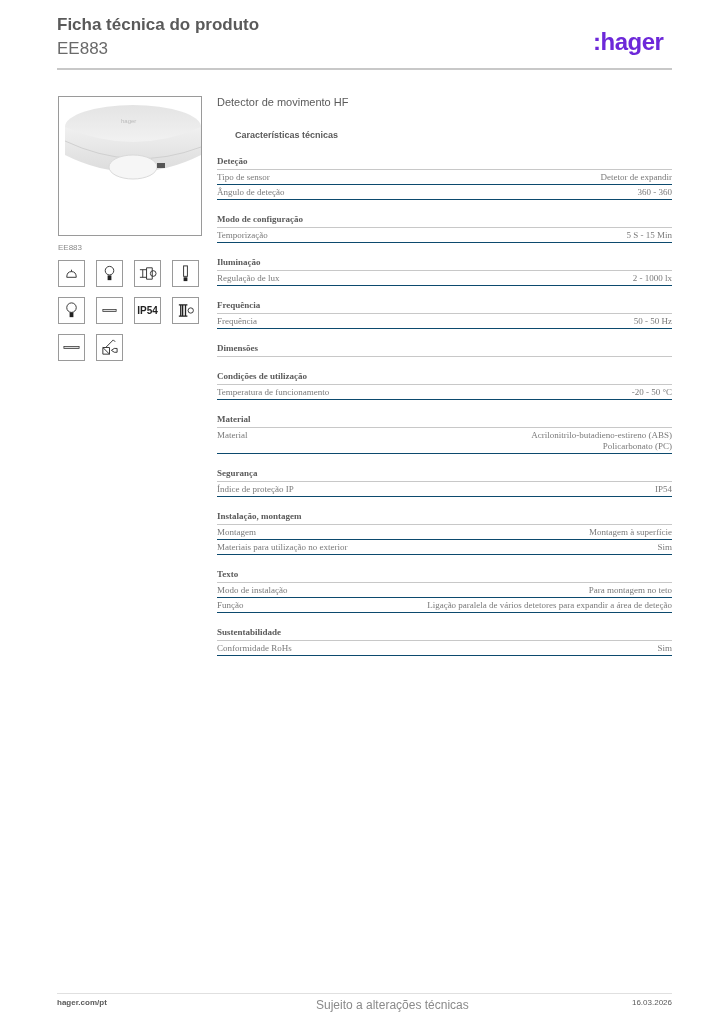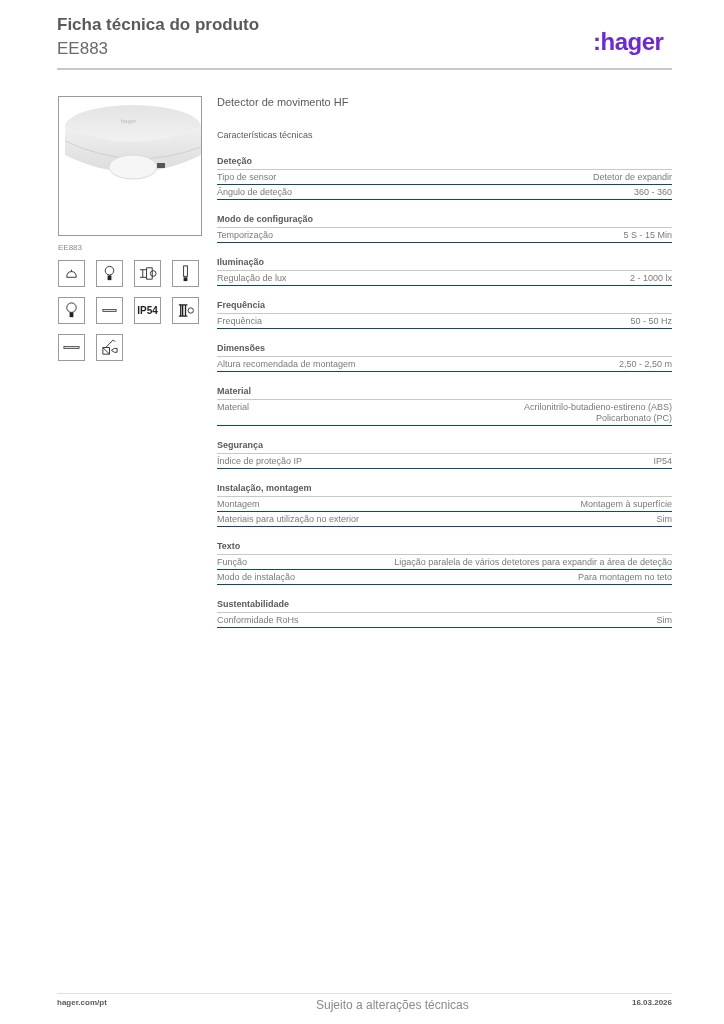--- a/index.html
+++ b/index.html
@@ -11,31 +11,31 @@
 
   .photo { position: absolute; left: 58px; top: 96px; width: 144px; height: 140px; border: 1px solid #9a9a9a; box-sizing: border-box; overflow: hidden; background: #fff; }
   .photo-cap { position: absolute; left: 58px; top: 243px; font-size: 8px; color: #8a8a8a; }
 
   .icon-box { position: absolute; width: 27px; height: 27px; border: 1px solid #9a9a9a; box-sizing: border-box; background: #fff; display: flex; align-items: center; justify-content: center; }
   .icon-box svg { width: 19px; height: 19px; }
   .ip-label { font-size: 10px; font-weight: bold; color: #222; }
 
   .content { position: absolute; left: 217px; top: 96px; width: 455px; }
   .product-name { font-size: 11px; font-weight: normal; color: #5a5a5a; height: 12px; }
-  .tech-title { font-size: 9px; font-weight: normal; color: #5a5a5a; margin-top: 22px; height: 12px; }
-  .section { margin-top: 14px; }
+  .tech-title { font-size: 9px; font-weight: bold; color: #5a5a5a; margin-top: 22px; height: 12px; margin-left: 18px; }
+  .section { margin-top: 14px; font-family: Liberation Serif, serif; }
   .section:first-of-type { }
   .section-title { font-size: 9px; font-weight: bold; color: #5a5a5a; padding-bottom: 2px; border-bottom: 1px solid #c8c8c8; line-height: 11px; }
   .row { display: flex; justify-content: space-between; font-size: 9px; color: #7a7a7a; border-bottom: 1px solid #0c4a6e; line-height: 11px; padding: 2px 0 1px 0; }
   .row .val { text-align: right; white-space: pre-line; }
 
   .footer-line { position: absolute; left: 57px; top: 993px; width: 615px; height: 1px; background: #e0e0e0; }
   .footer-left { position: absolute; left: 57px; top: 998px; font-size: 8px; font-weight: bold; color: #5a5a5a; }
   .footer-mid { position: absolute; left: 316px; top: 998px; font-size: 12px; color: #8a8a8a; }
-  .footer-right { position: absolute; right: 52px; top: 998px; font-size: 8px; font-weight: bold; color: #5a5a5a; }
+  .footer-right { position: absolute; right: 52px; top: 998px; font-size: 8px; font-weight: normal; color: #5a5a5a; }
 </style>
 </head>
 <body>
 
 <div class="header-title">Ficha técnica do produto</div>
 <div class="header-sub">EE883</div>
 <div class="logo">:hager</div>
 <div class="header-line"></div>
 
 <div class="photo">
@@ -152,26 +152,29 @@
   <div class="section">
     <div class="section-title">Frequência</div>
     <div class="row">
         <span>Frequência</span>
         <span class="val">50 - 50 Hz</span>
       </div>
   </div>
 
   <div class="section">
     <div class="section-title">Dimensões</div>
-    <div class="row">
-        <span>Altura recomendada de montagem</span>
-        <span class="val">2,50 - 2,50 m</span>
-      </div>
-  </div>
-
+  </div>
+
+  <div class="section">
+    <div class="section-title">Condições de utilização</div>
+    <div class="row">
+        <span>Temperatura de funcionamento</span>
+        <span class="val">-20 - 50 °C</span>
+      </div>
+  </div>
 
   <div class="section">
     <div class="section-title">Material</div>
     <div class="row">
         <span>Material</span>
         <span class="val">Acrilonitrilo-butadieno-estireno (ABS)
 Policarbonato (PC)</span>
       </div>
   </div>
 
@@ -191,26 +194,26 @@
       </div>
     <div class="row">
         <span>Materiais para utilização no exterior</span>
         <span class="val">Sim</span>
       </div>
   </div>
 
   <div class="section">
     <div class="section-title">Texto</div>
     <div class="row">
+        <span>Modo de instalação</span>
+        <span class="val">Para montagem no teto</span>
+      </div>
+    <div class="row">
         <span>Função</span>
         <span class="val">Ligação paralela de vários detetores para expandir a área de deteção</span>
-      </div>
-    <div class="row">
-        <span>Modo de instalação</span>
-        <span class="val">Para montagem no teto</span>
       </div>
   </div>
 
   <div class="section">
     <div class="section-title">Sustentabilidade</div>
     <div class="row">
         <span>Conformidade RoHs</span>
         <span class="val">Sim</span>
       </div>
   </div>

